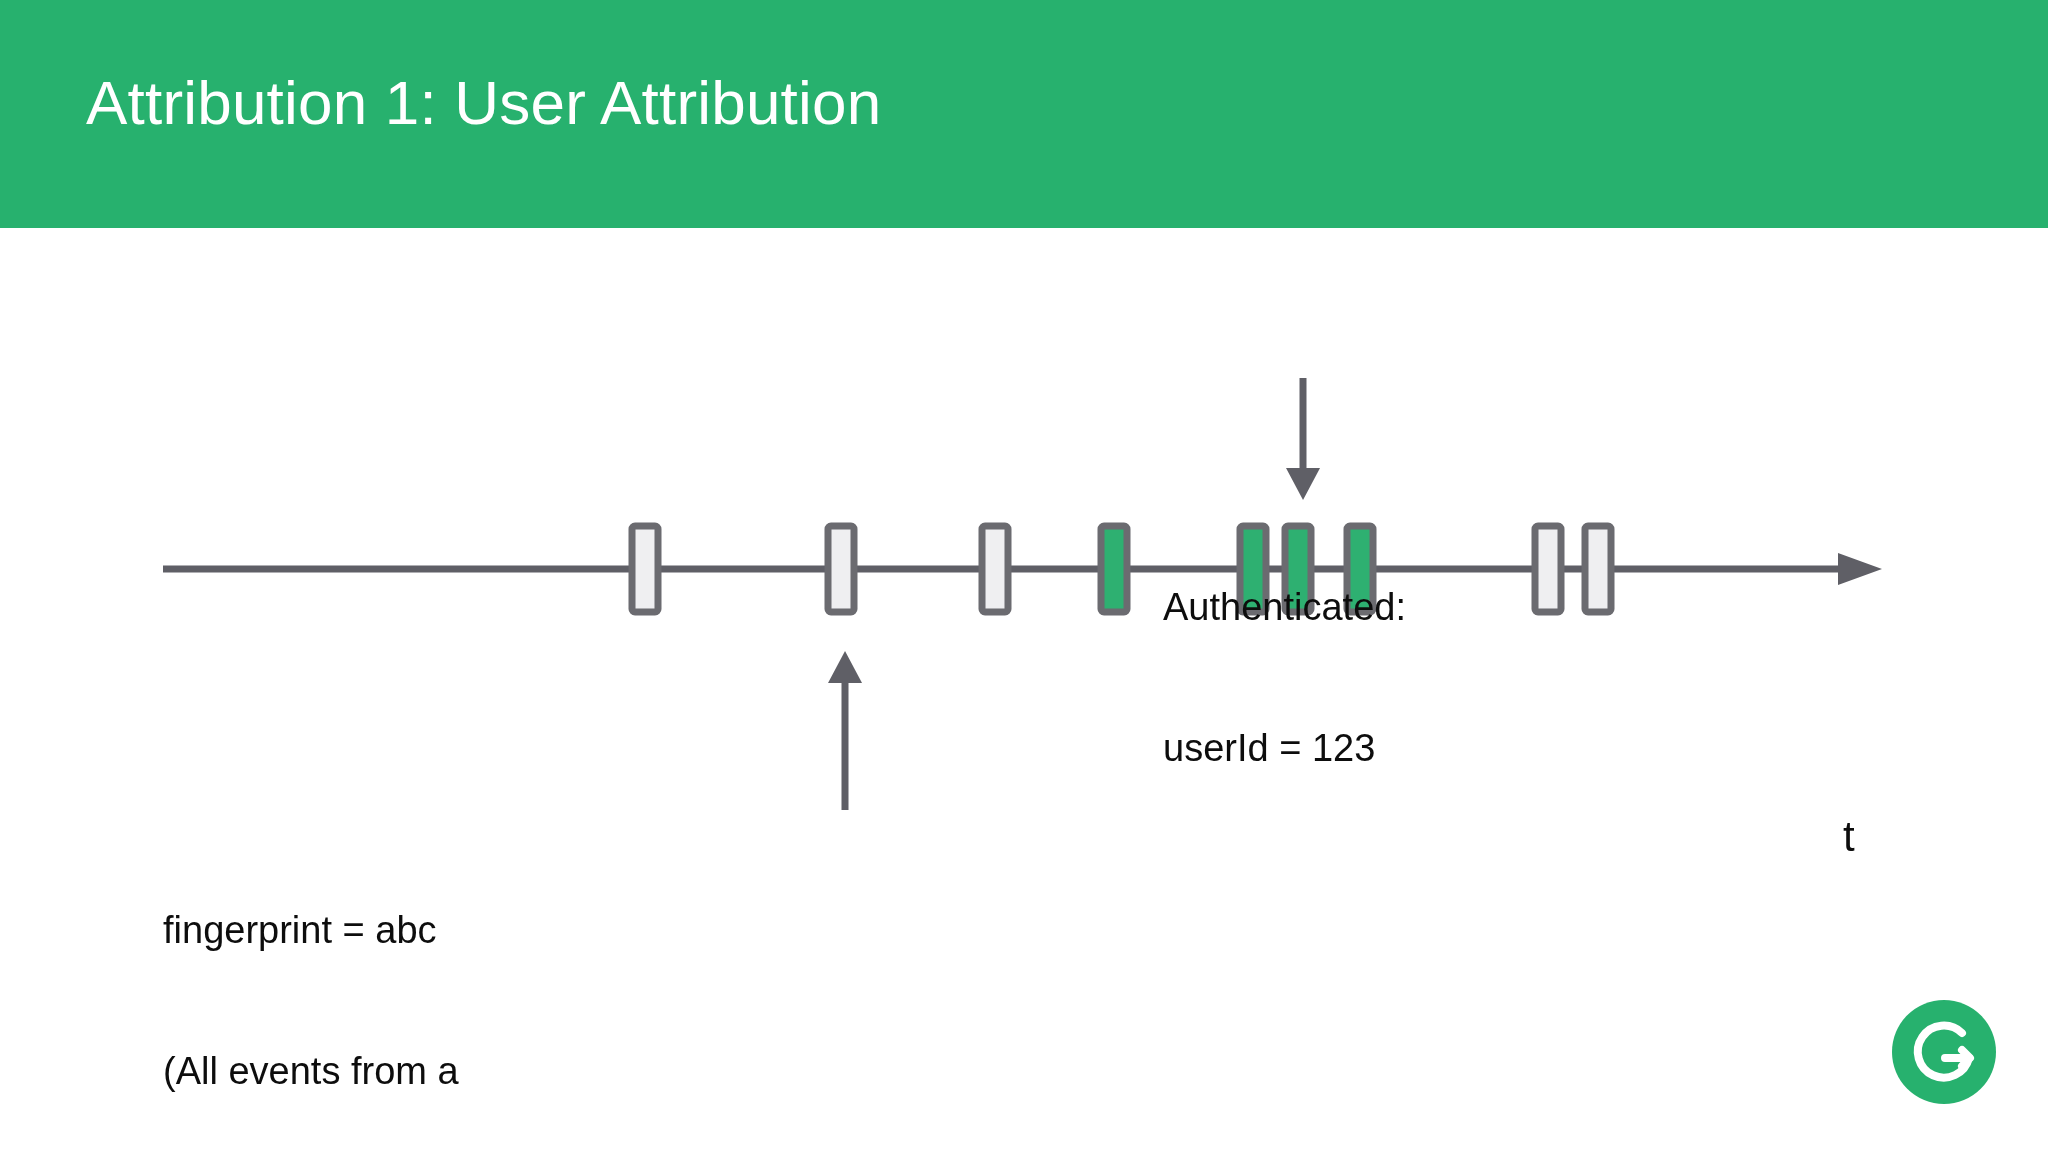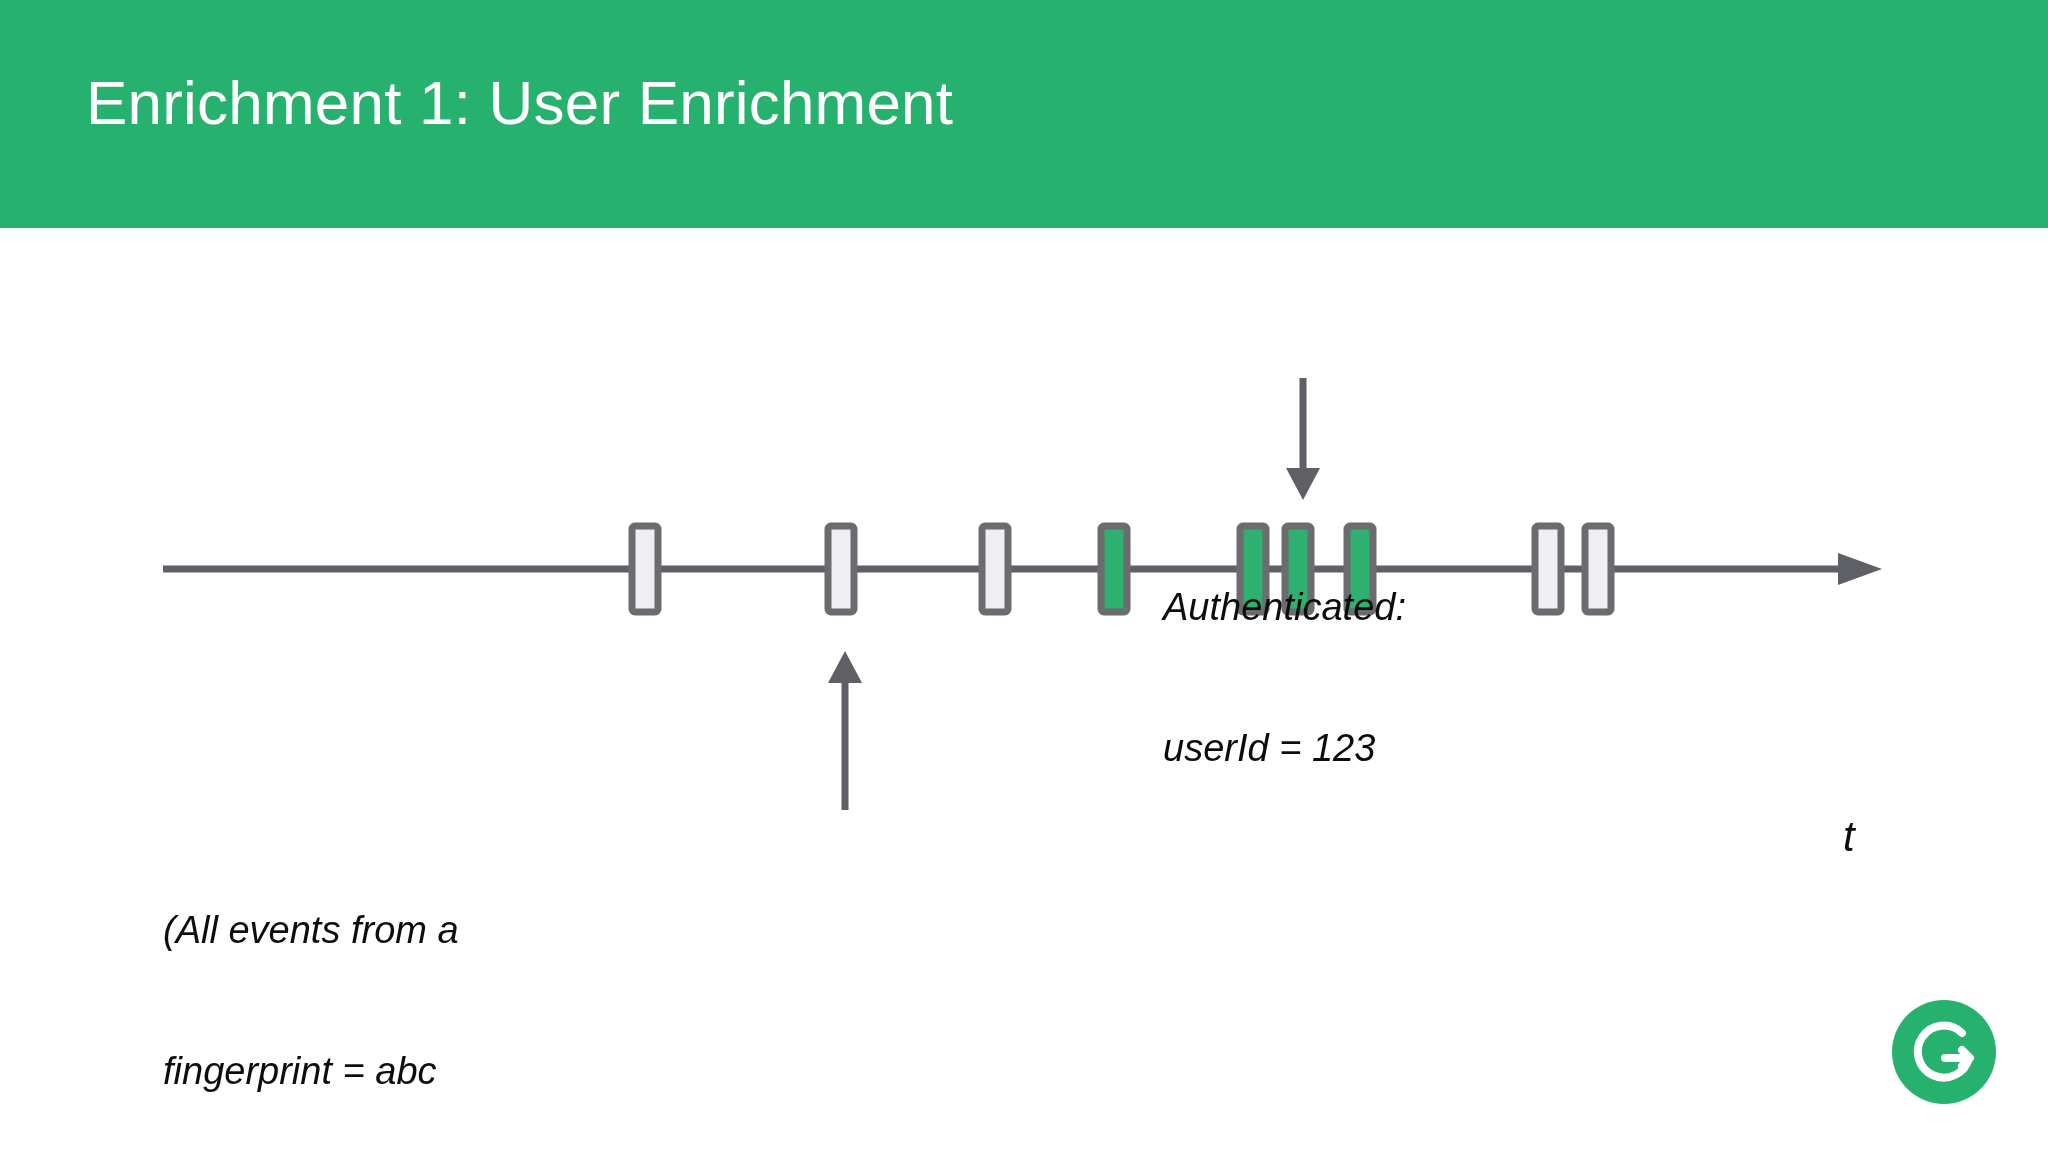--- a/index.html
+++ b/index.html
@@ -38,21 +38,20 @@
     letter-spacing: 0.2px;
   }
 
   
   #diagram {
     position: absolute;
     left: 0;
     top: 228px;
     width: 1796px;
     height: 924px;
-    font-style: italic;
   }
   #timeline-svg {
     position: absolute;
     left: 0;
     top: 0;
   }
 
   
   .annotation {
     position: absolute;
@@ -97,21 +96,21 @@
     width: 108px;
     height: 108px;
   }
 </style>
 </head>
 <body>
 
 <div id="slide">
 
   <div id="header-bar"></div>
-  <div id="slide-title">Enrichment 1: User Enrichment</div>
+  <div id="slide-title">Attribution 1: User Attribution</div>
 
   <div id="diagram">
 
     <svg id="timeline-svg" width="2048" height="924" viewBox="0 0 2048 924">
 
       <line x1="163" y1="341" x2="1862" y2="341" stroke="#5f5f66" stroke-width="7"></line>
 
       <polygon points="1838,325 1882,341 1838,357" fill="#5f5f66"></polygon>
 
       <rect x="632" y="298" width="26" height="86" rx="3" fill="#efeff1" stroke="#6b6b70" stroke-width="7"></rect>
@@ -132,22 +131,22 @@
       <line x1="845" y1="582" x2="845" y2="452" stroke="#5f5f66" stroke-width="7"></line>
       <polygon points="828,455 862,455 845,423" fill="#5f5f66"></polygon>
     </svg>
 
     <div class="annotation" id="annotation-authenticated">
       <div>Authenticated:</div>
       <div>userId = 123</div>
     </div>
 
     <div class="annotation" id="annotation-fingerprint">
+      <div>fingerprint = abc</div>
       <div>(All events from a</div>
-      <div>fingerprint = abc</div>
       
     </div>
 
     <div class="annotation" id="annotation-nonauthenticated">
       
       
     </div>
 
     <div id="axis-label-t">t</div>
   </div>

